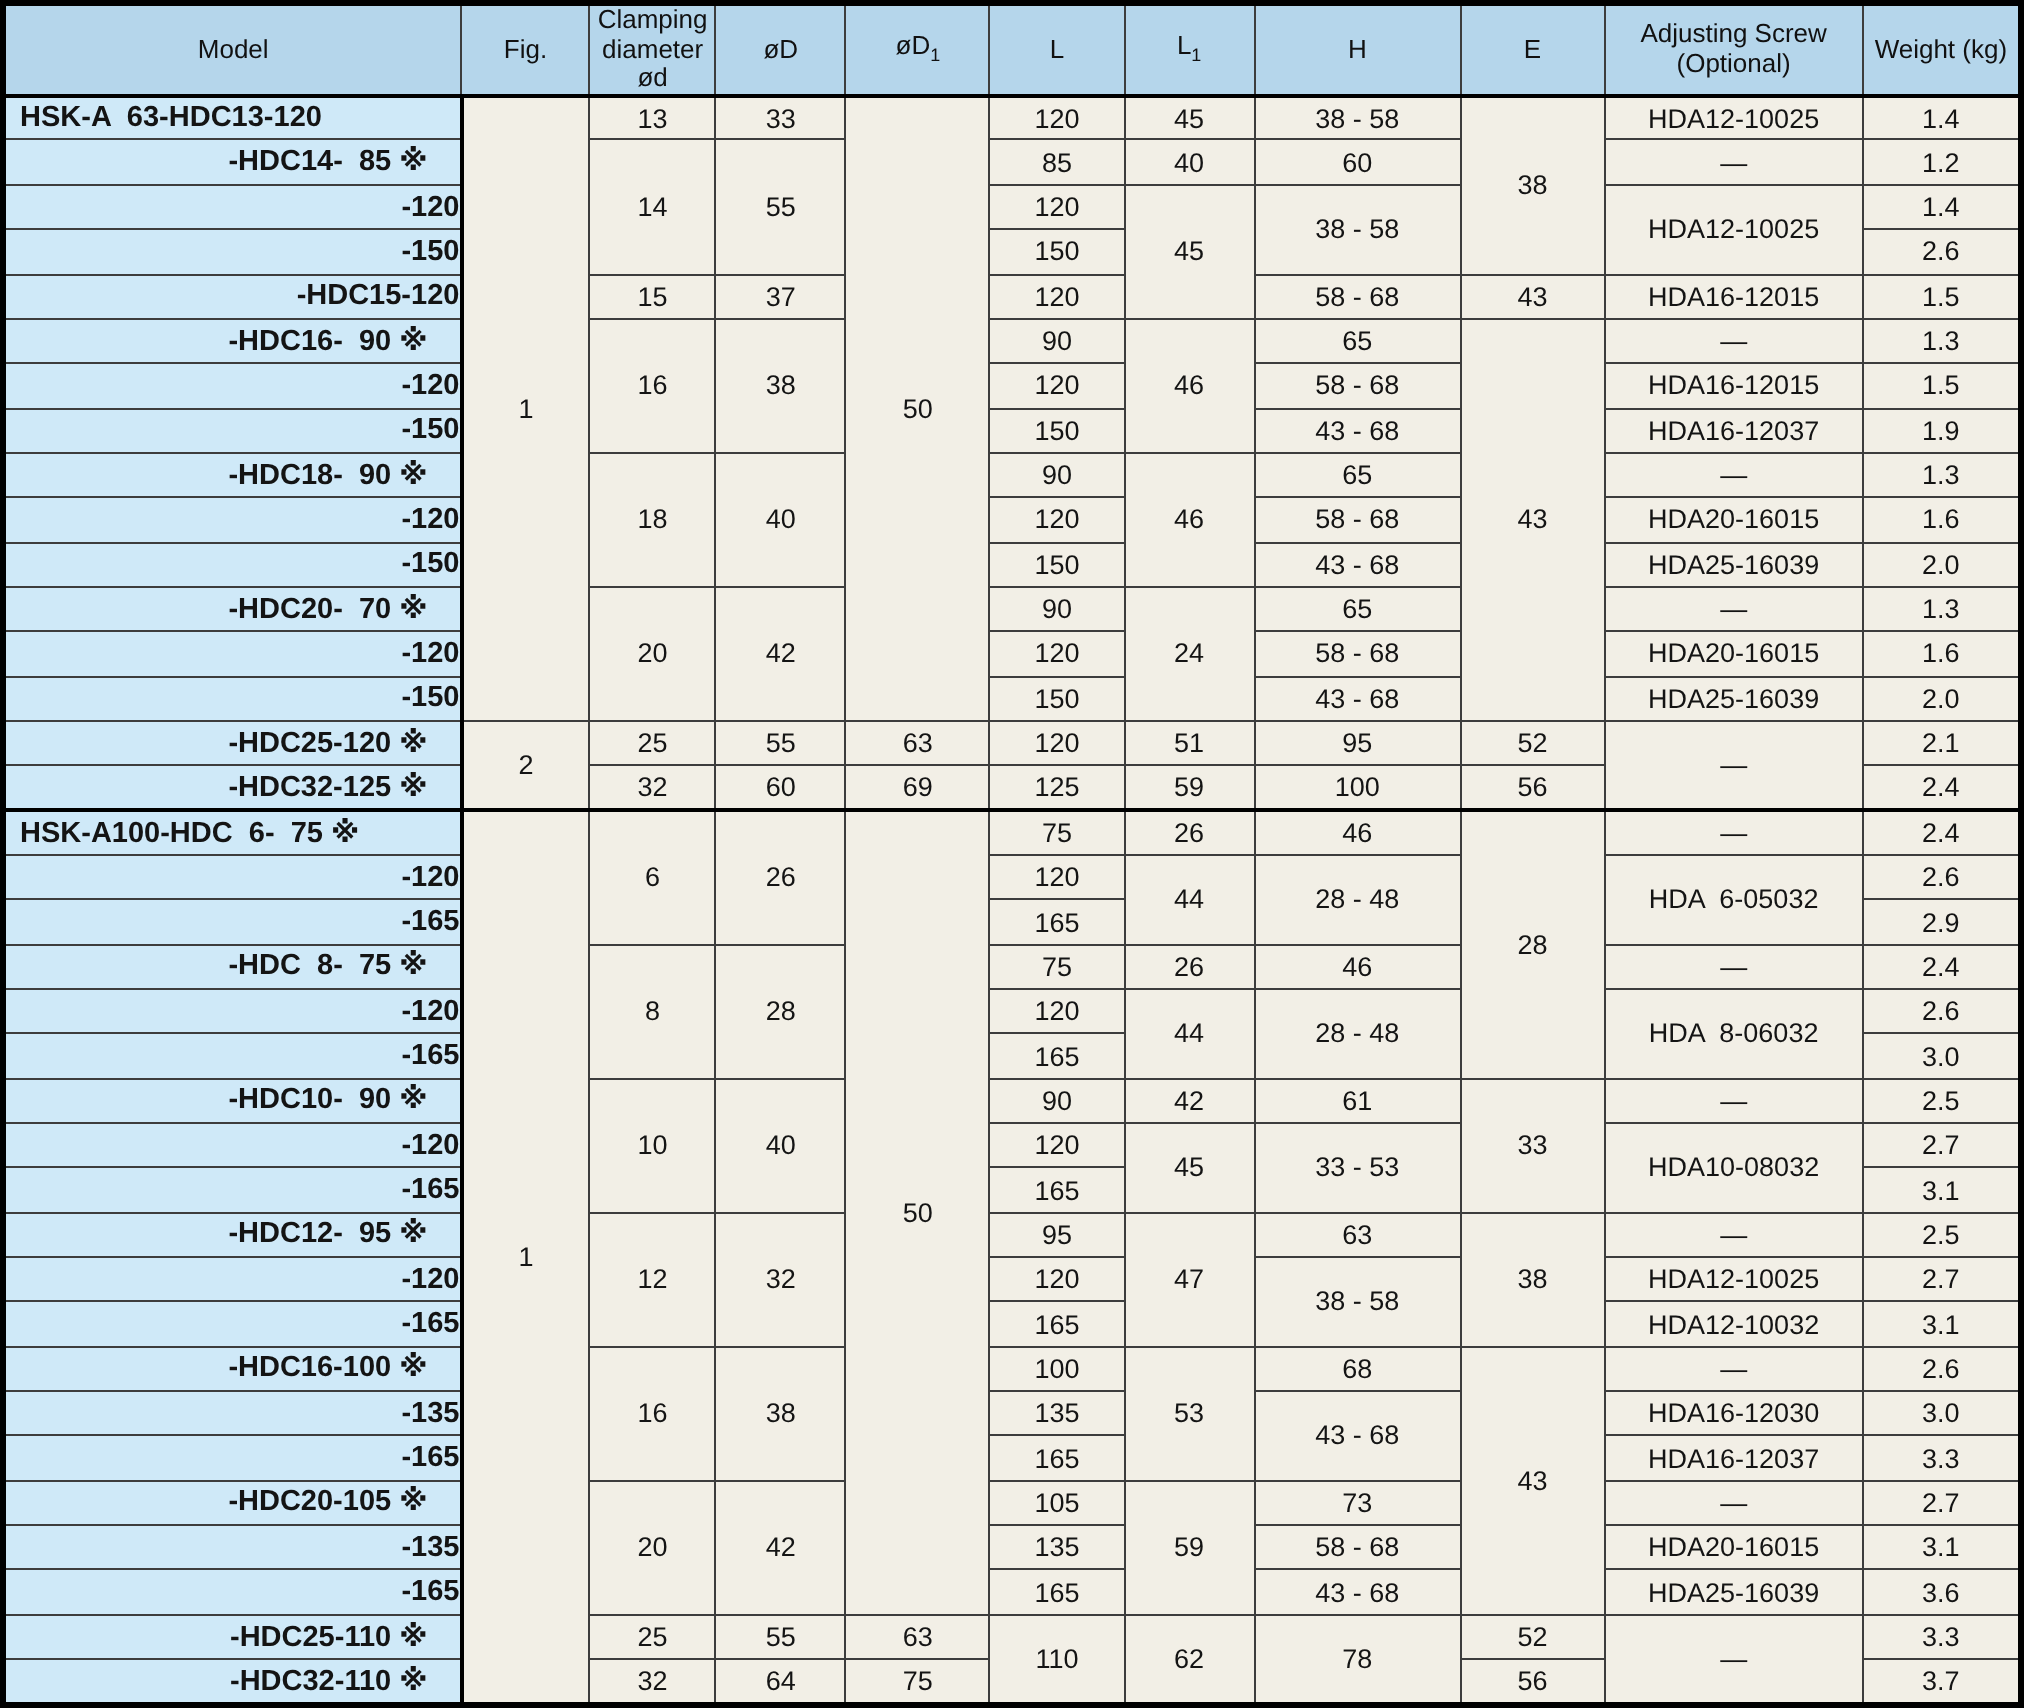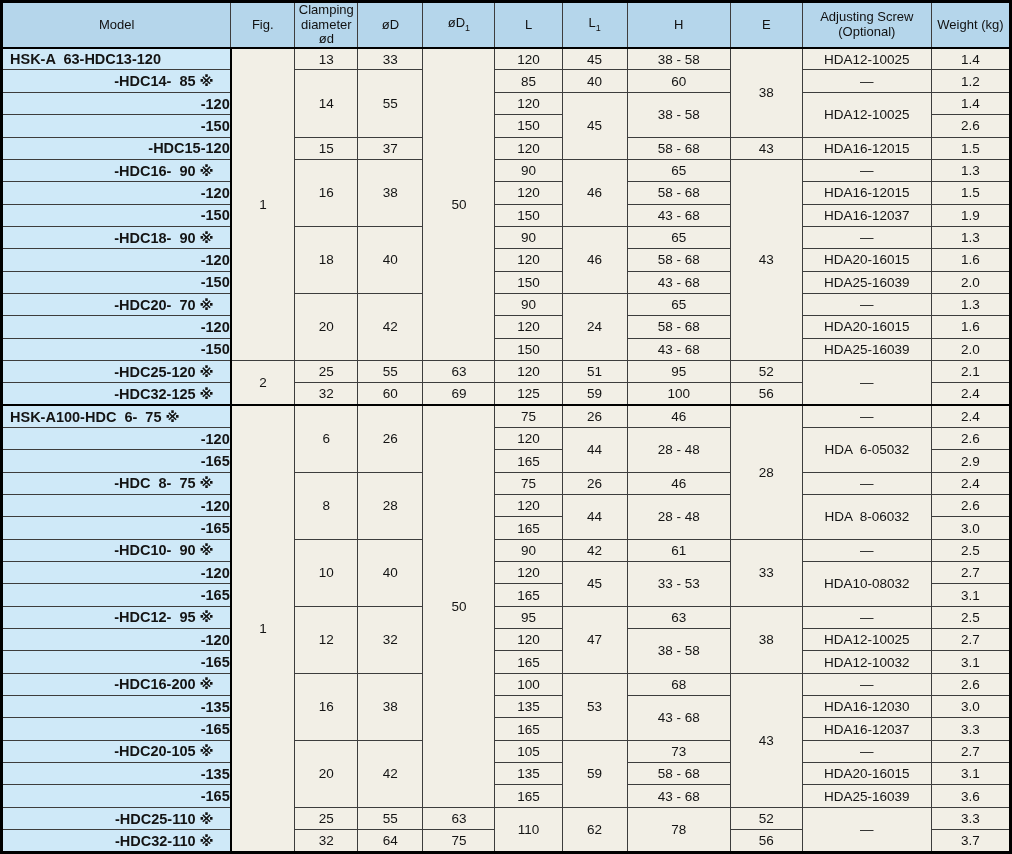--- a/index.html
+++ b/index.html
@@ -299,21 +299,21 @@
           <td>HDA12-10025</td>
           <td>2.7</td>
         </tr>
         <tr>
           <td class="model">-165</td>
           <td>165</td>
           <td>HDA12-10032</td>
           <td>3.1</td>
         </tr>
         <tr>
-          <td class="model mark">-HDC16-200 ※</td>
+          <td class="model mark">-HDC16-100 ※</td>
           <td rowspan="3">16</td>
           <td rowspan="3">38</td>
           <td>100</td>
           <td rowspan="3">53</td>
           <td>68</td>
           <td rowspan="6">43</td>
           <td>—</td>
           <td>2.6</td>
         </tr>
         <tr>

